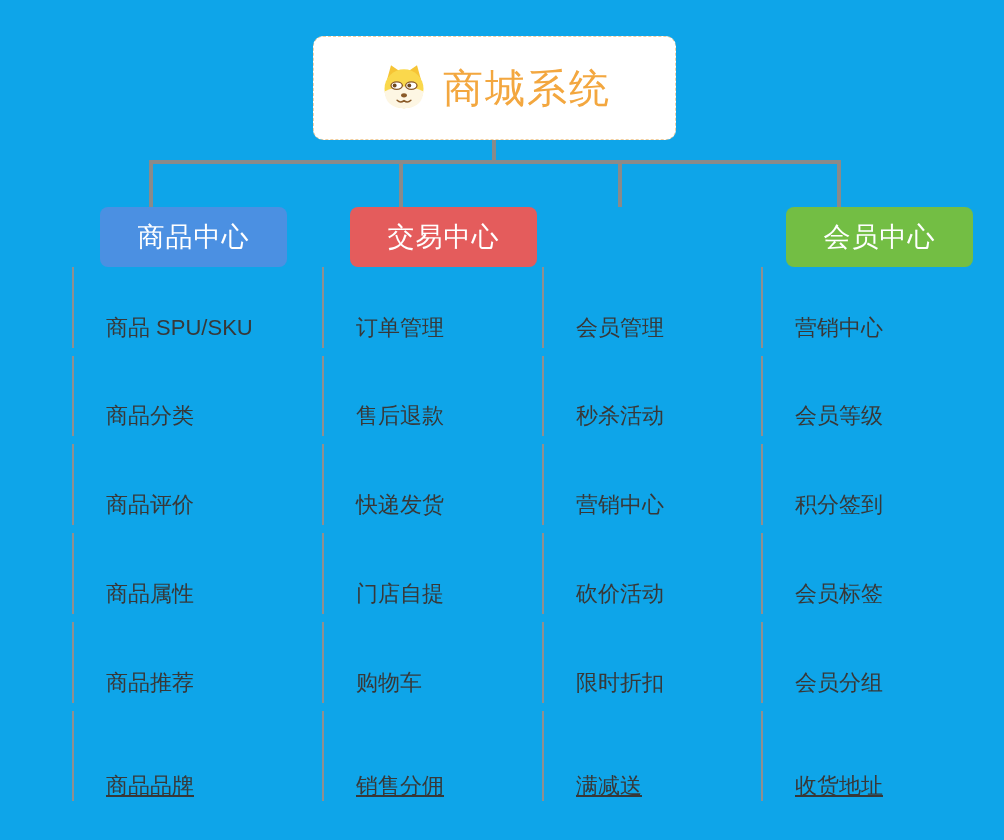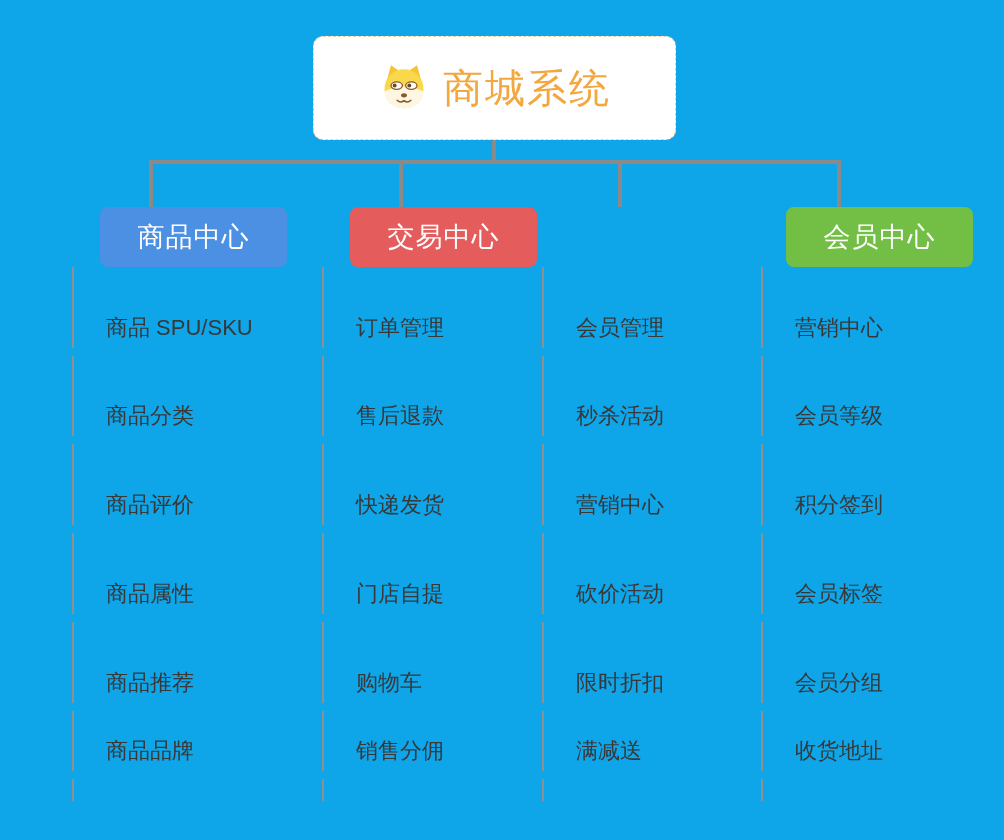--- a/index.html
+++ b/index.html
@@ -93,21 +93,21 @@
     color: #383838;
     white-space: nowrap;
     cursor: default;
     text-align: center;
   }
   .row-0 { top: 316px; }
   .row-1 { top: 404px; }
   .row-2 { top: 493px; }
   .row-3 { top: 582px; }
   .row-4 { top: 671px; }
-  .row-5 { top: 739px; }
+  .row-5 { top: 774px; text-decoration: underline; }
 </style>
 </head>
 <body>
 
 <div class="canvas">
 
   <div class="root-node">
     <svg class="doge-icon" viewBox="0 0 64 64" aria-hidden="true">
       <path d="M11 22 L16 4 L29 13 Z" fill="#f6c435"></path>
       <path d="M53 22 L48 4 L35 13 Z" fill="#f6c435"></path>

